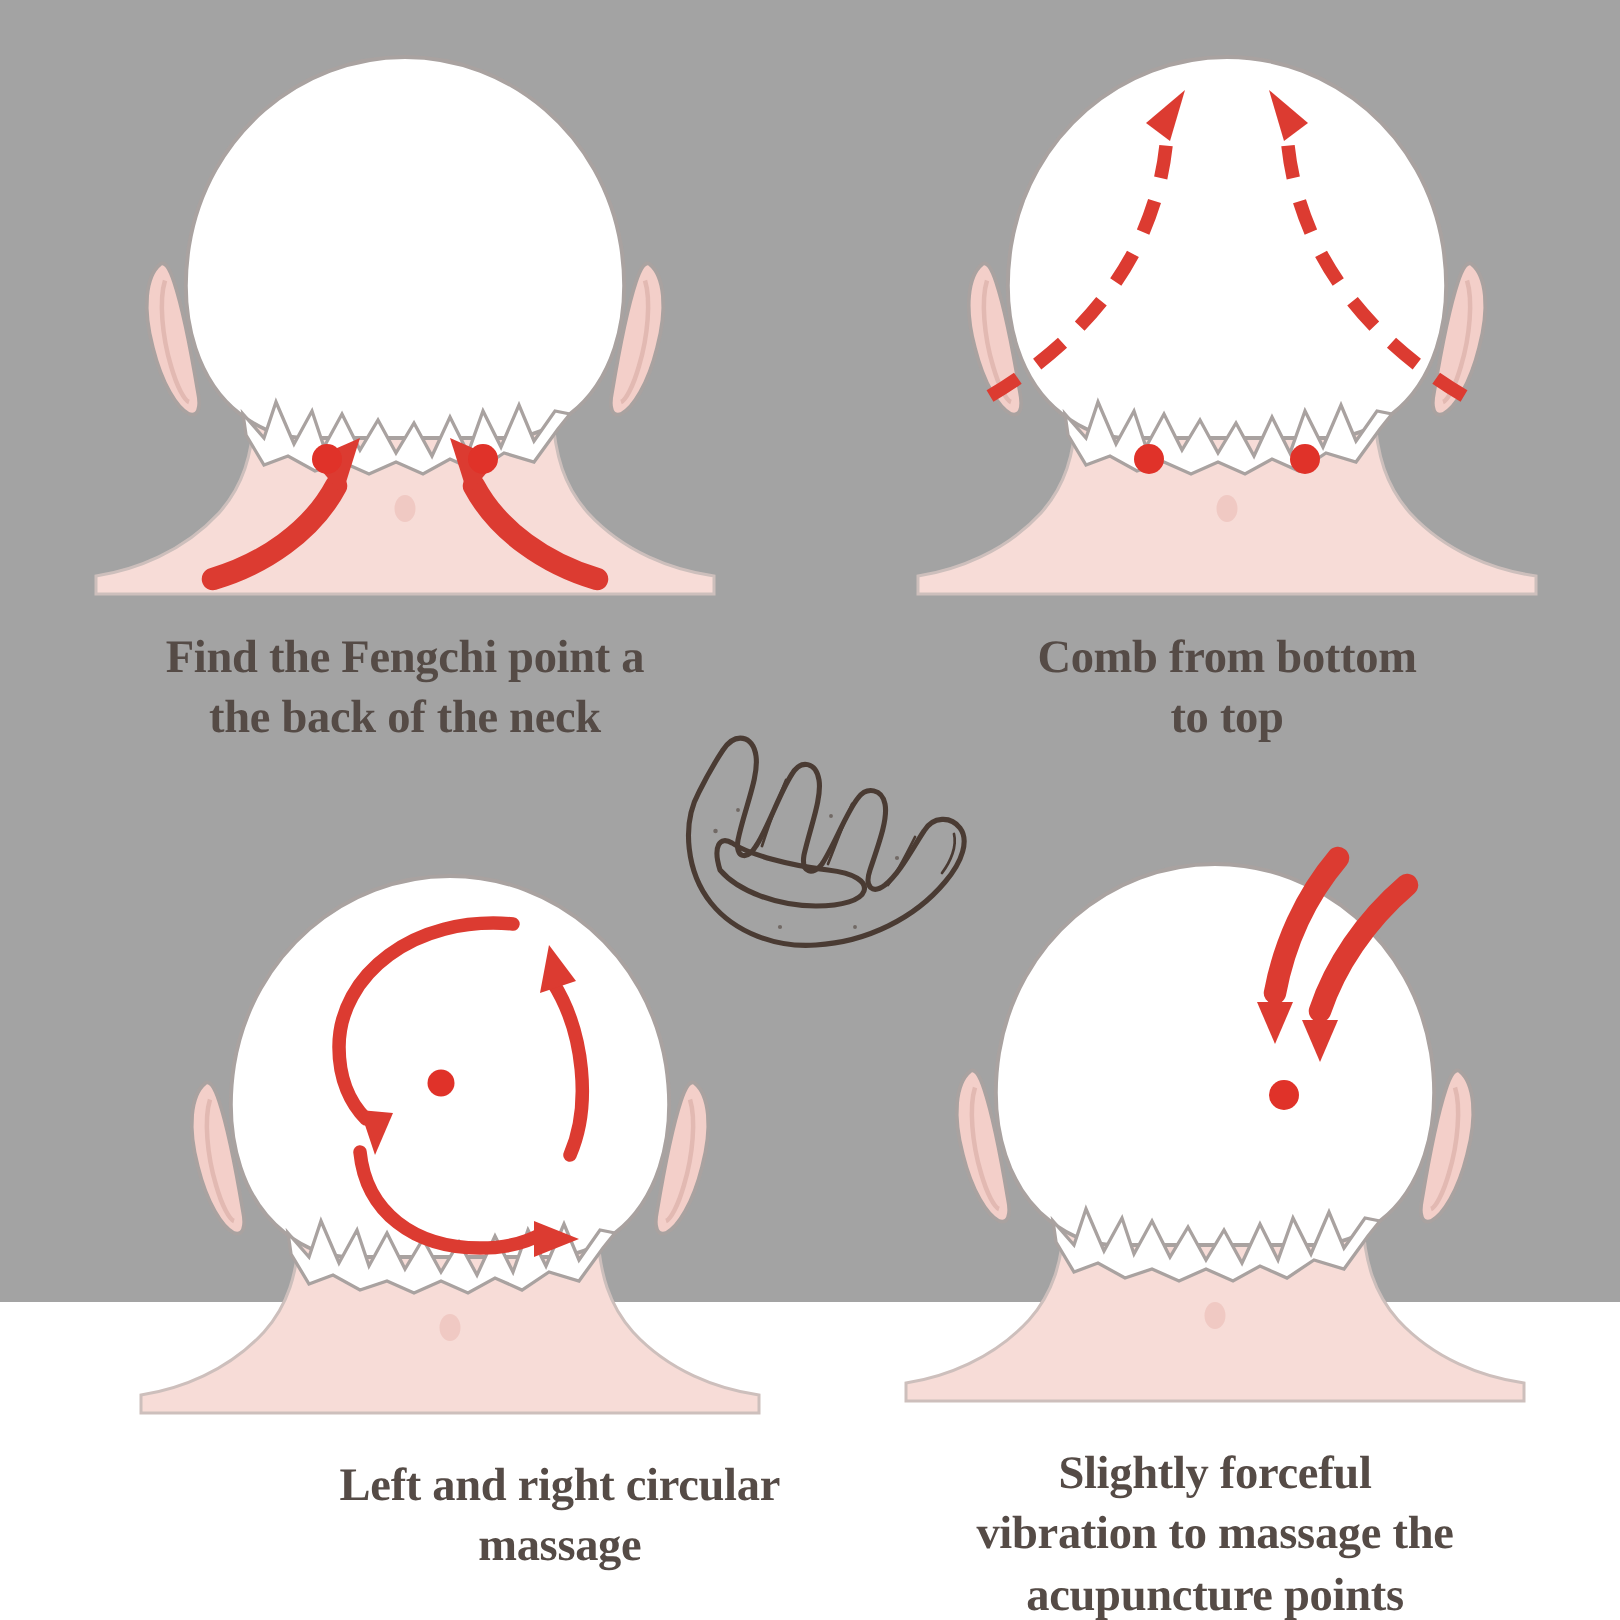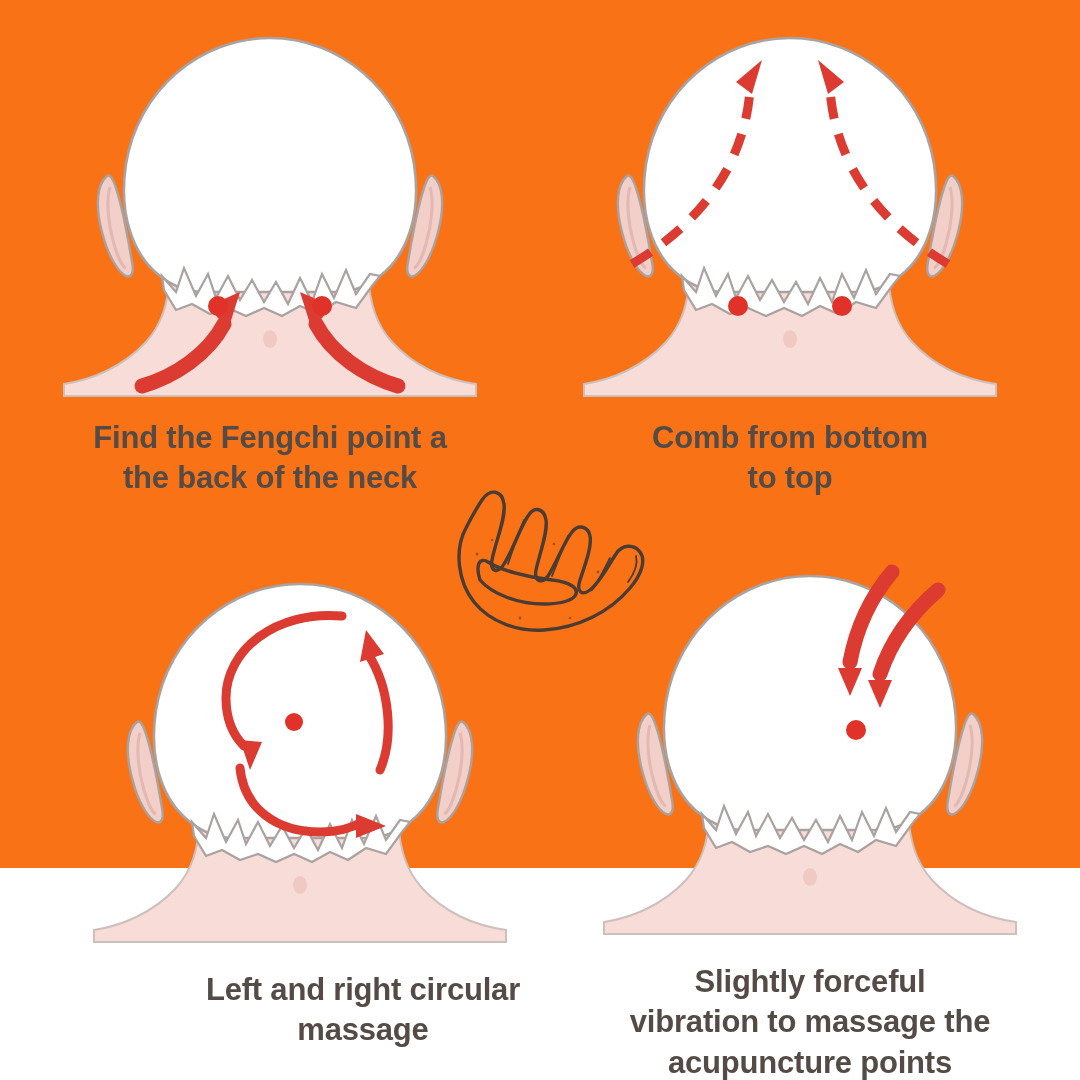--- a/index.html
+++ b/index.html
@@ -13,33 +13,34 @@
     height: 1080px;
     font-family: "Liberation Sans", sans-serif;
     color: #554B46;
     overflow: hidden;
     position: relative;
   }
   .sheet {
     position: relative;
     width: 1080px;
     height: 868px;
-    background: #f97316;
+    background: #a3a3a3;
+    font-family: Liberation Serif, serif;
   }
 
   
   .panel {
     position: absolute;
     width: 500px;
     display: flex;
     flex-direction: column;
     align-items: center;
   }
   #panel-1 { left: 20px;  top: 24px; }
-  #panel-2 { left: 540px; top: 24px; }
+  #panel-2 { left: 568px; top: 24px; }
   #panel-3 { left: 20px;  top: 570px; align-items: flex-end; }
   #panel-4 { left: 560px; top: 562px; }
 
   .figure-wrap {
     width: 440px;
     height: 390px;
     position: relative;
   }
   .figure-wrap svg { display: block; width: 100%; height: 100%; }
 

